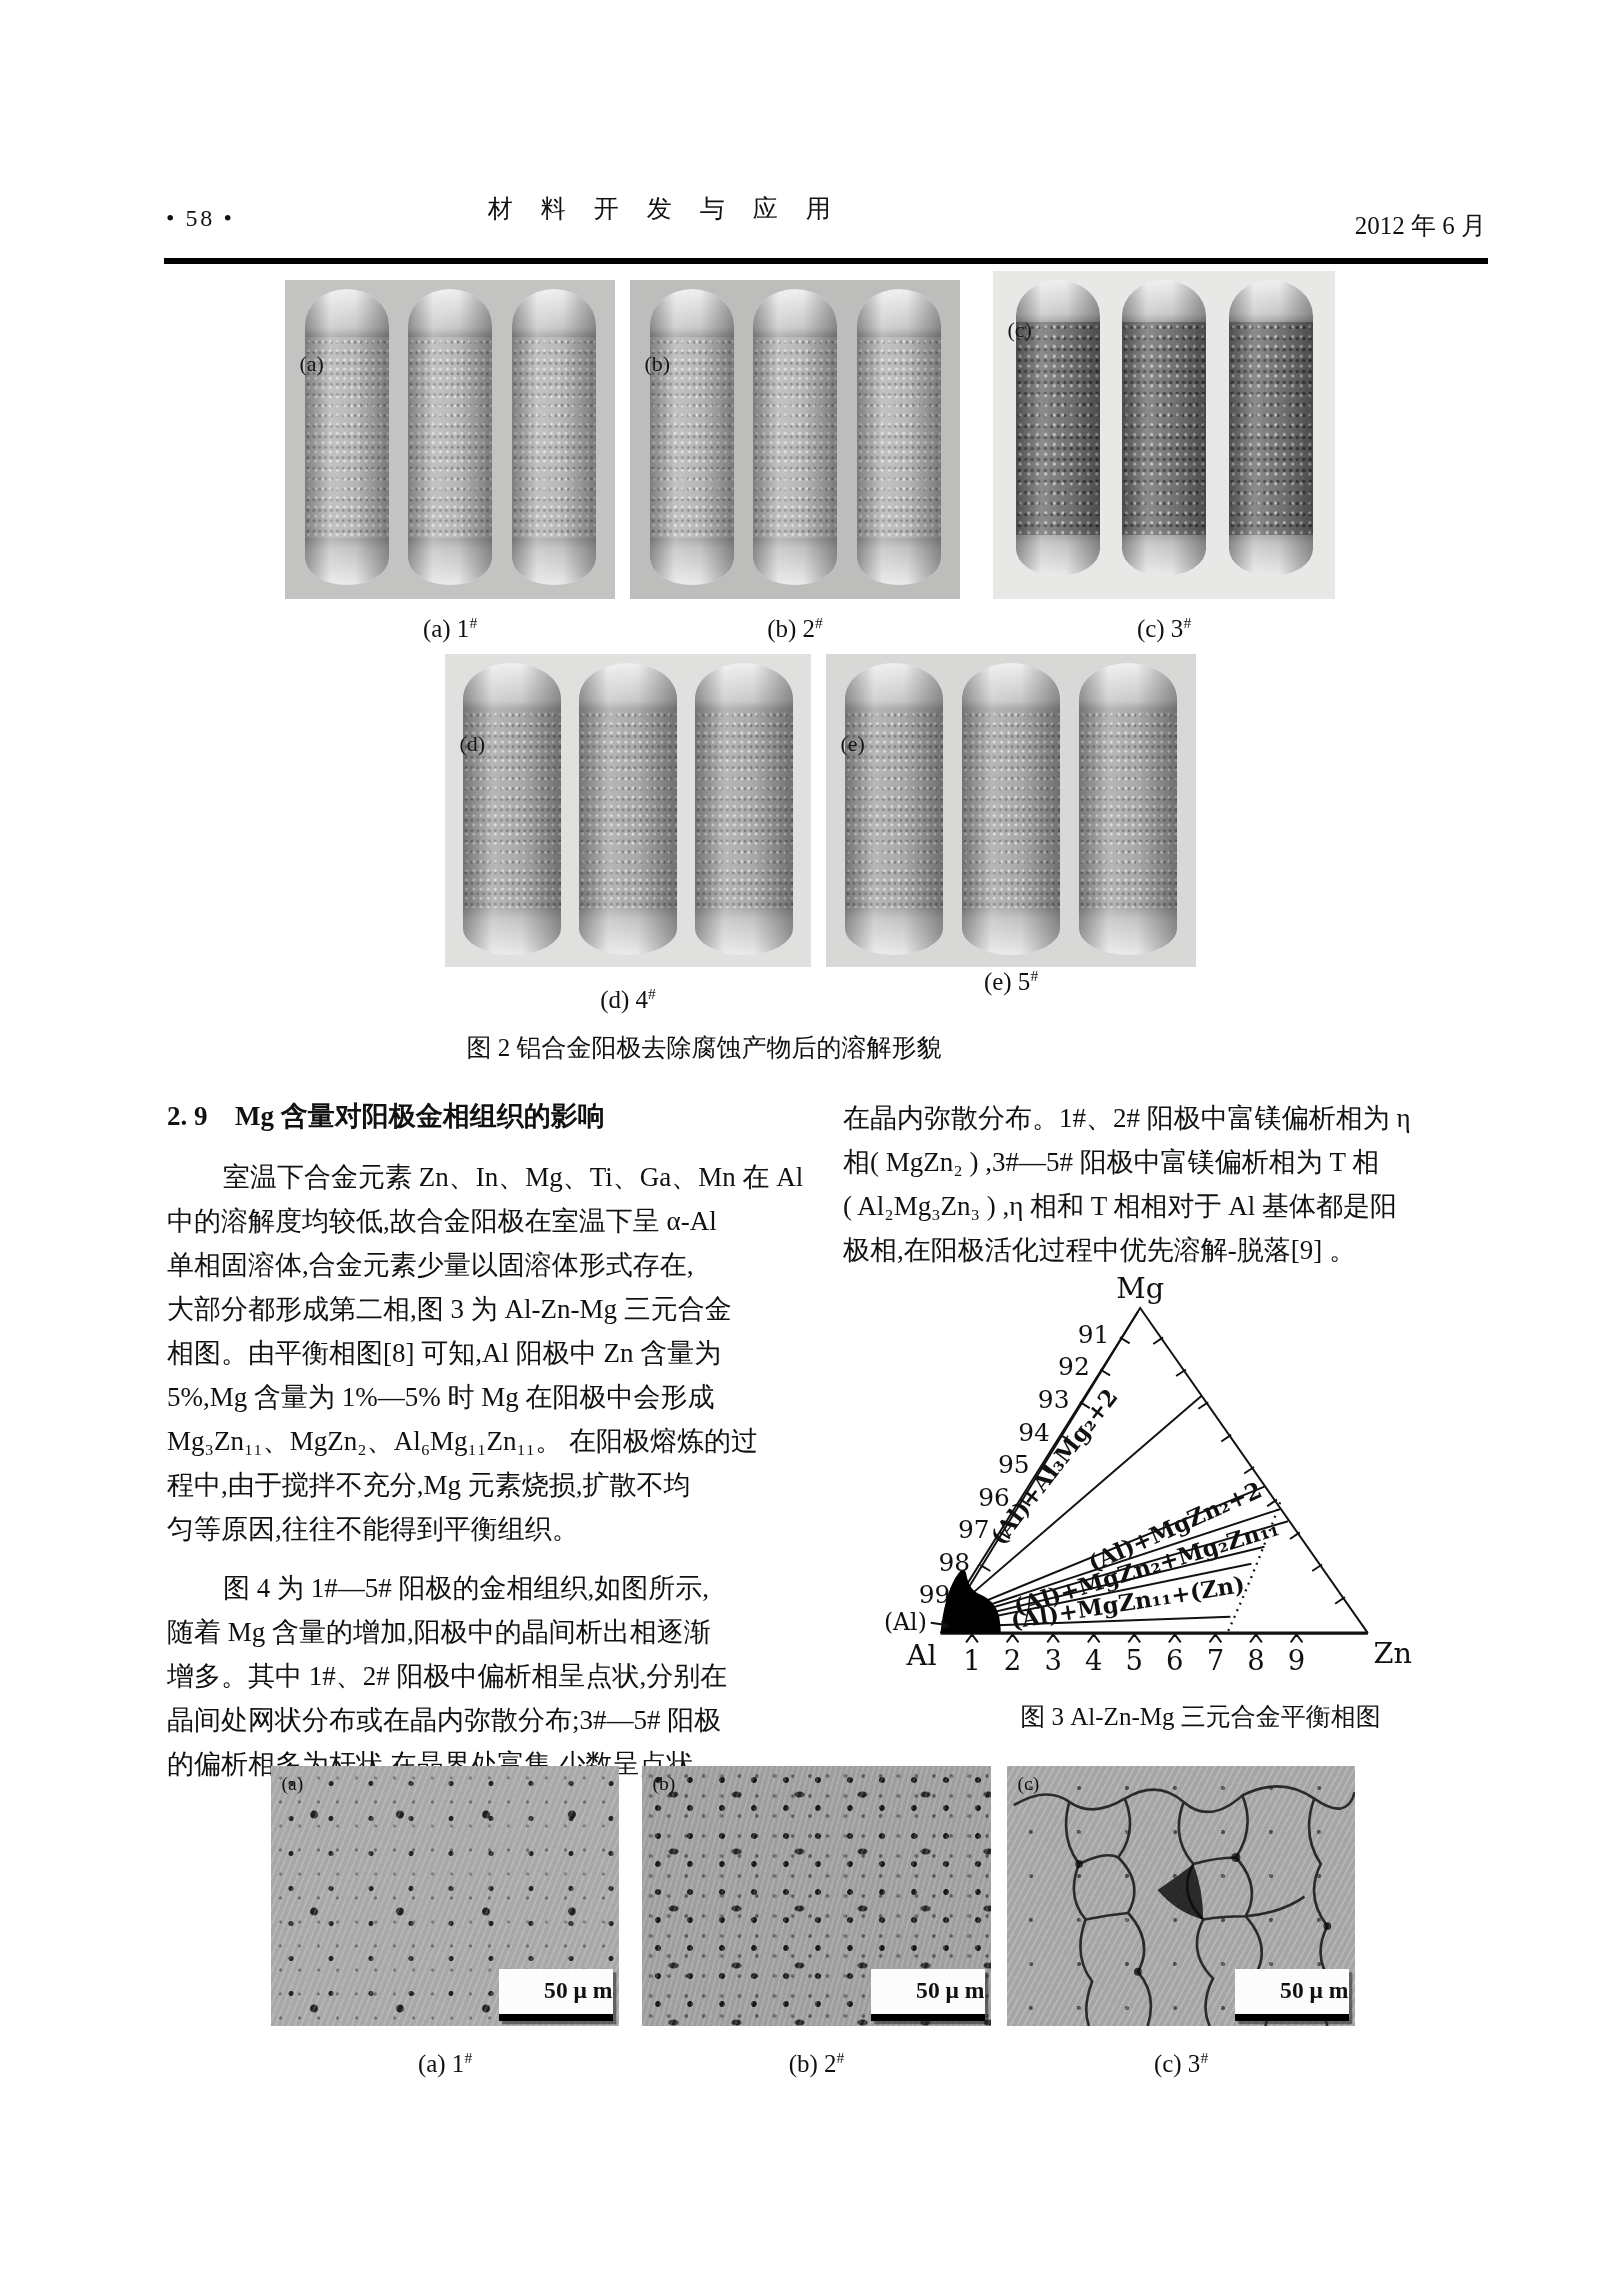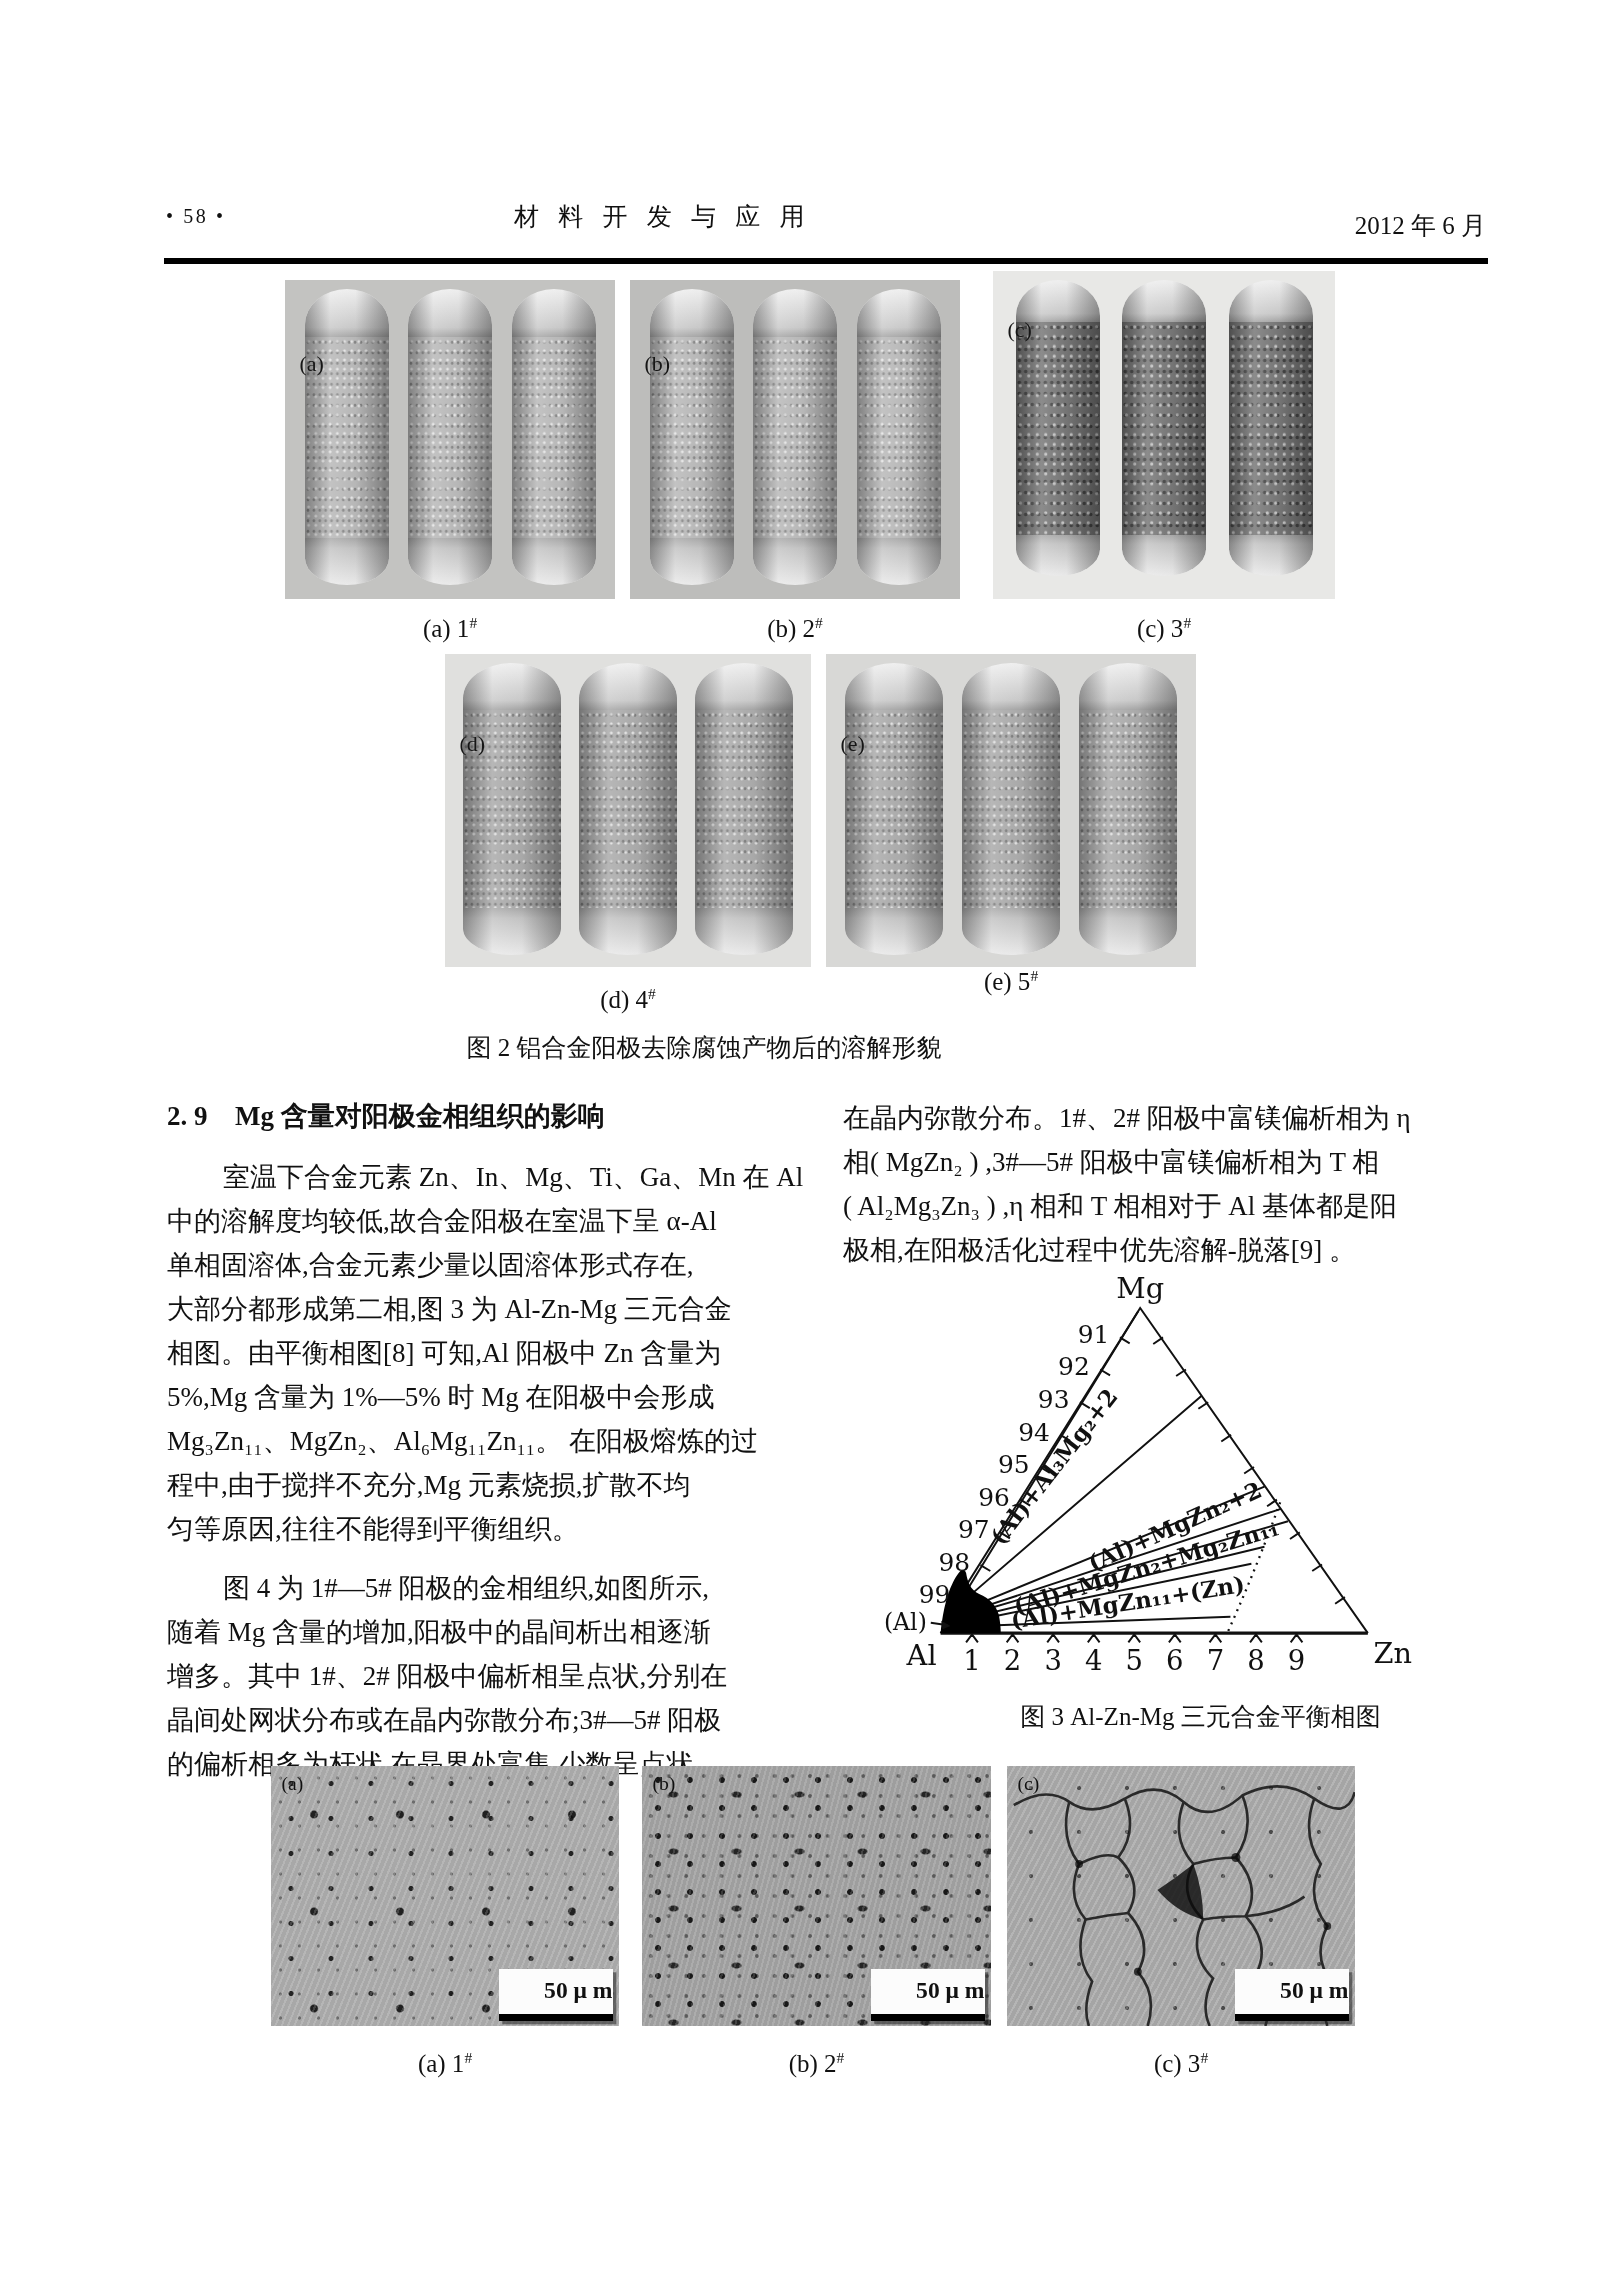--- a/index.html
+++ b/index.html
@@ -1,22 +1,22 @@
 <!DOCTYPE html>
 <html style="font-size:10.5px"><head>
 <meta charset="utf-8">
 <style>
   html,body{margin:0;padding:0;}
   body{width:1622px;height:2295px;position:relative;background:#ffffff;color:#111;
        font-family:"Liberation Serif","DejaVu Serif",serif;}
   .abs{position:absolute;}
 
   
-  .hdr-left{left:166px;top:205px;font-size:20px;letter-spacing:2.6px;}
-  .hdr-center{left:0;top:200px;width:1325px;text-align:center;font-size:25px;letter-spacing:6.5px;}
+  .hdr-left{left:166px;top:205px;font-size:24px;letter-spacing:2.6px;}
+  .hdr-center{left:0;top:192px;width:1325px;text-align:center;font-size:25px;letter-spacing:6.5px;font-family:Liberation Mono, monospace;}
   .hdr-right{right:136px;top:209px;font-size:25px;}
   .hdr-rule{left:164px;top:258px;width:1324px;height:5.9px;background:#000;}
 
   
   .photo-panel{position:absolute;display:flex;justify-content:space-evenly;align-items:flex-start;padding-top:9.2px;box-sizing:border-box;}
   .panel-tag{position:absolute;left:14.4px;top:71px;font-size:22px;color:#161616;z-index:5;}
   .cyl{position:relative;width:84px;height:296px;overflow:hidden;
        border-top-left-radius:50% 12%;border-top-right-radius:50% 12%;
        border-bottom-left-radius:50% 9%;border-bottom-right-radius:50% 9%;}
   .row2 .cyl{width:98px;height:292px;}

